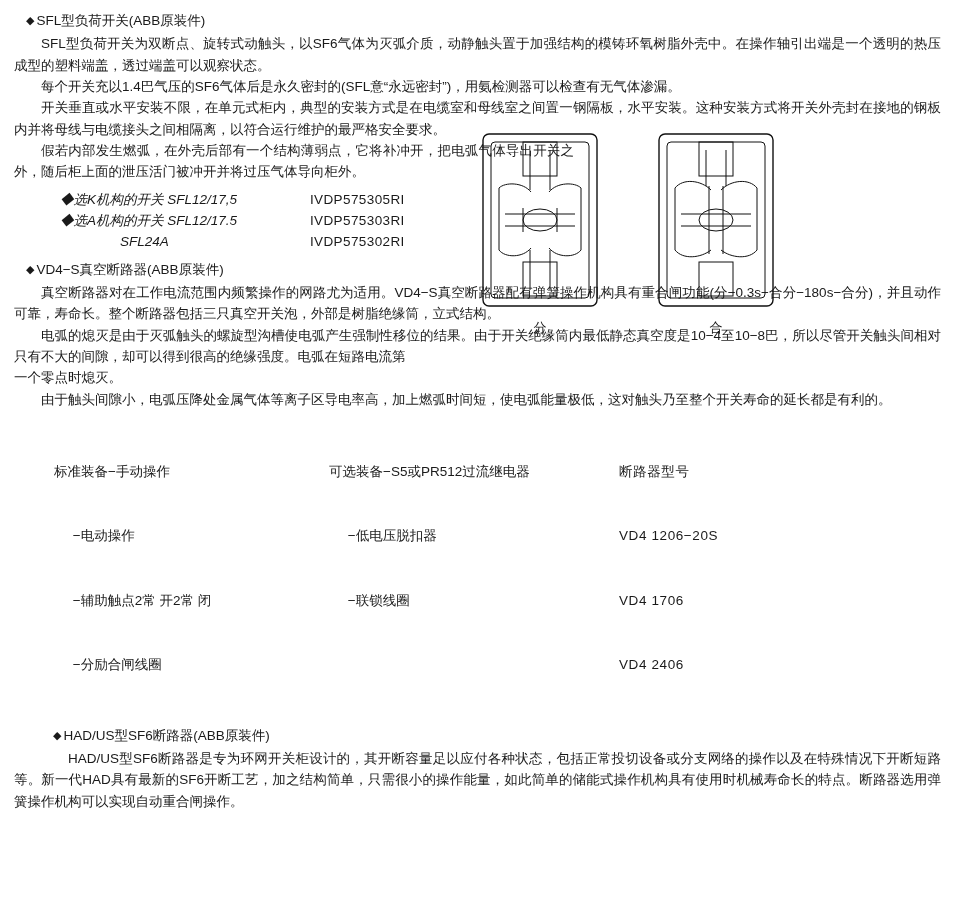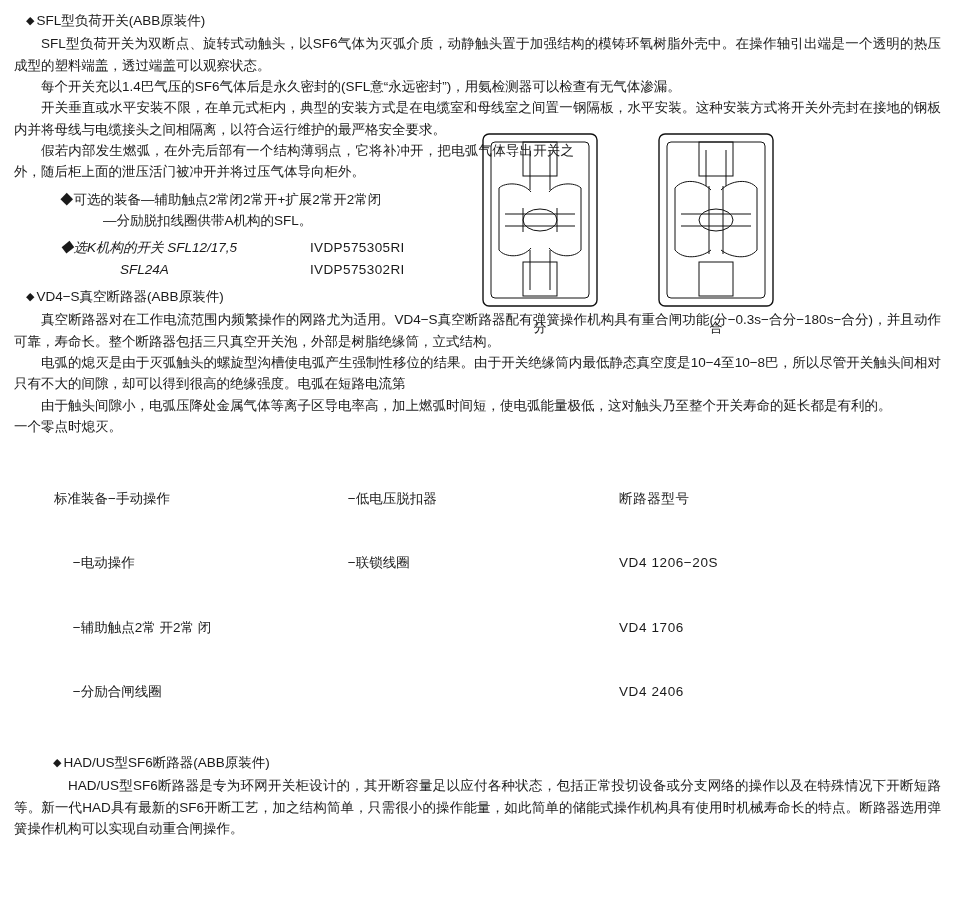--- a/index.html
+++ b/index.html
@@ -168,54 +168,55 @@
   <div class="block">
     <div class="heading">
       <span class="diamond">◆</span><span>SFL型负荷开关(ABB原装件)</span>
     </div>
     <p class="para">SFL型负荷开关为双断点、旋转式动触头，以SF6气体为灭弧介质，动静触头置于加强结构的模铸环氧树脂外壳中。在操作轴引出端是一个透明的热压成型的塑料端盖，透过端盖可以观察状态。</p>
     <p class="para">每个开关充以1.4巴气压的SF6气体后是永久密封的(SFL意“永远密封”)，用氨检测器可以检查有无气体渗漏。</p>
     <p class="para">开关垂直或水平安装不限，在单元式柜内，典型的安装方式是在电缆室和母线室之间置一钢隔板，水平安装。这种安装方式将开关外壳封在接地的钢板内并将母线与电缆接头之间相隔离，以符合运行维护的最严格安全要求。</p>
     <p class="para narrow">假若内部发生燃弧，在外壳后部有一个结构薄弱点，它将补冲开，把电弧气体导出开关之外，随后柜上面的泄压活门被冲开并将过压气体导向柜外。</p>
   </div>
 
-  <div class="block">
-    <p class="bullet-line">◆可选的装备—辅助触点2常闭2常开+扩展2常开2常闭</p>
-    <p class="bullet-line deep">—分励脱扣线圈供带A机构的SFL。</p>
-  </div>
 
   <div class="block">
     <div class="opt-row">
       <span class="lbl">◆选K机构的开关 SFL12/17,5</span>
       <span class="code">IVDP575305RI</span>
     </div>
     <div class="opt-row">
+      <span class="lbl">◆选A机构的开关 SFL12/17.5</span>
+      <span class="code">IVDP575303RI</span>
+    </div>
+    <div class="opt-row">
       <span class="lbl">                SFL24A</span>
       <span class="code">IVDP575302RI</span>
     </div>
   </div>
 
   <div class="block">
     <div class="heading">
       <span class="diamond">◆</span><span>VD4−S真空断路器(ABB原装件)</span>
     </div>
     <p class="para">真空断路器对在工作电流范围内频繁操作的网路尤为适用。VD4−S真空断路器配有弹簧操作机构具有重合闸功能(分−0.3s−合分−180s−合分)，并且动作可靠，寿命长。整个断路器包括三只真空开关泡，外部是树脂绝缘筒，立式结构。</p>
     <p class="para">电弧的熄灭是由于灭弧触头的螺旋型沟槽使电弧产生强制性移位的结果。由于开关绝缘筒内最低静态真空度是10−4至10−8巴，所以尽管开关触头间相对只有不大的间隙，却可以得到很高的绝缘强度。电弧在短路电流第</p>
+    <p class="para noindent">一个零点时熄灭。</p>
     <p class="para">由于触头间隙小，电弧压降处金属气体等离子区导电率高，加上燃弧时间短，使电弧能量极低，这对触头乃至整个开关寿命的延长都是有利的。</p>
-    <p class="para noindent">一个零点时熄灭。</p>
   </div>
 
   <div class="spec">
     <div class="spec-col c1">
       <div>标准装备−手动操作</div>
       <div>     −电动操作</div>
       <div>     −辅助触点2常 开2常 闭</div>
       <div>     −分励合闸线圈</div>
     </div>
     <div class="spec-col c2">
+      <div>可选装备−S5或PR512过流继电器</div>
       <div>     −低电压脱扣器</div>
       <div>     −联锁线圈</div>
     </div>
     <div class="spec-col c3 mono-ish">
       <div>断路器型号</div>
       <div>VD4 1206−20S</div>
       <div>VD4 1706</div>
       <div>VD4 2406</div>
     </div>
   </div>

